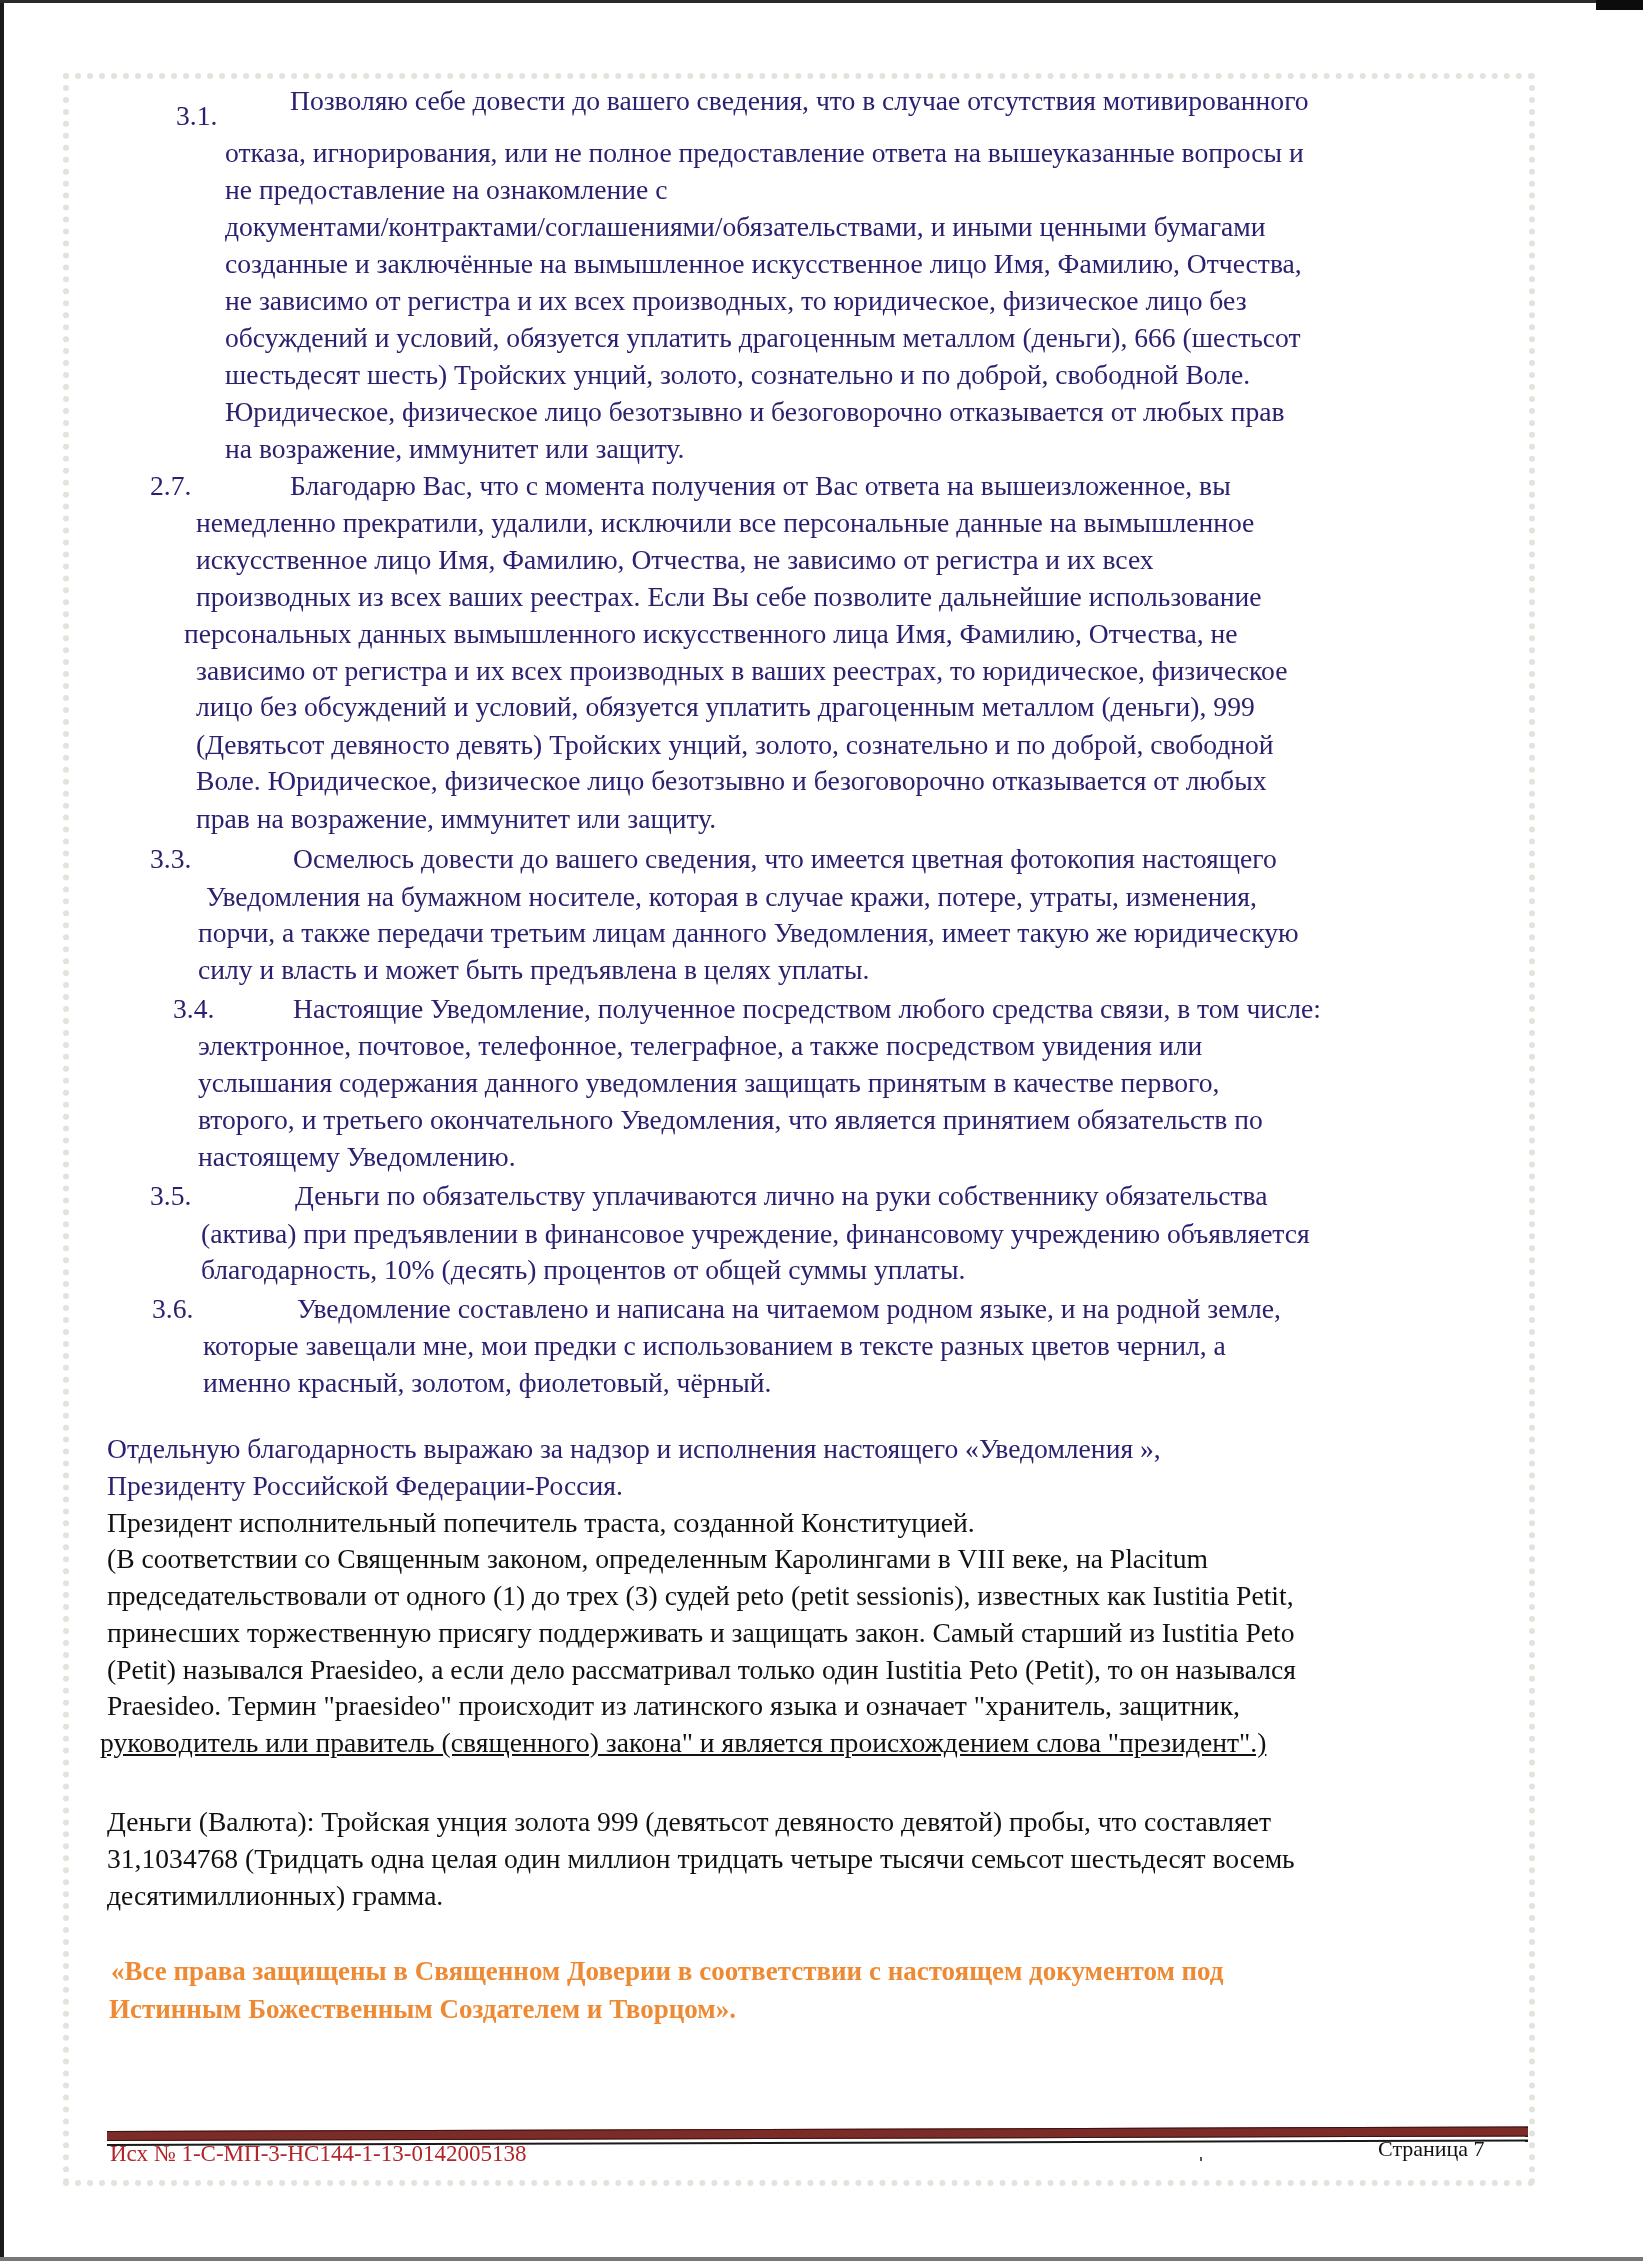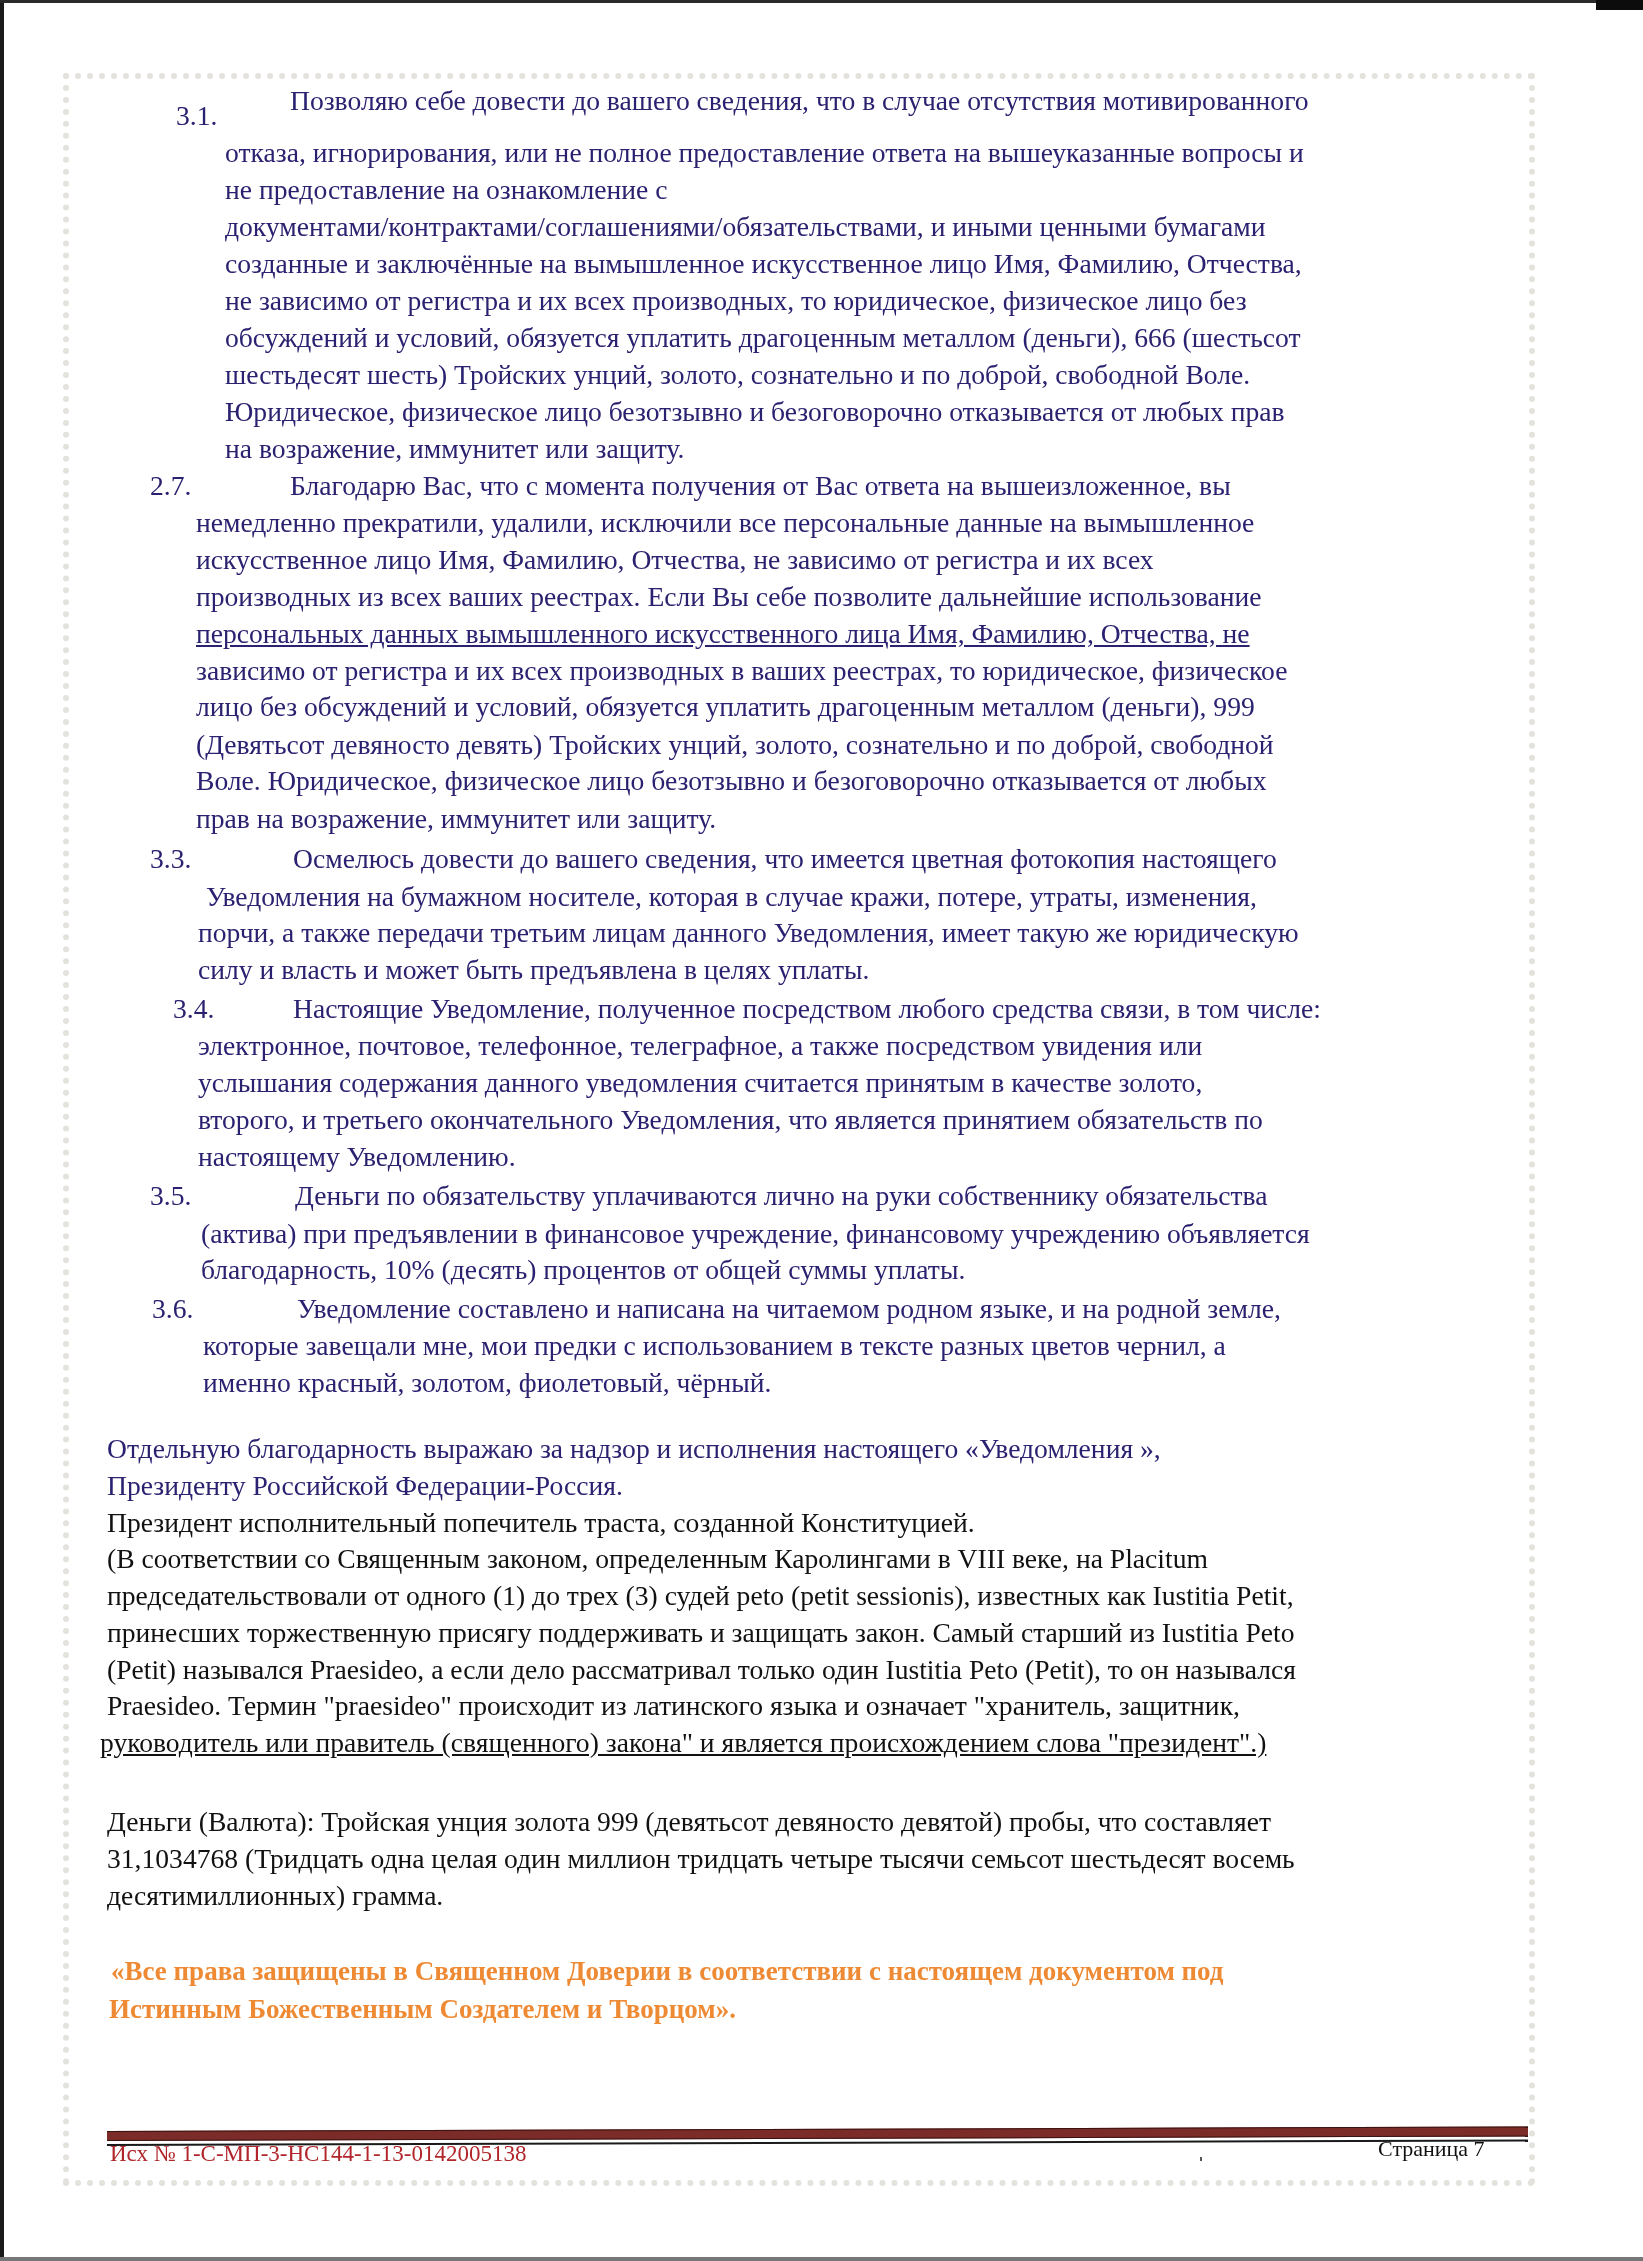--- a/index.html
+++ b/index.html
@@ -63,41 +63,41 @@
     <span class="line" style="left:225px;top:393px;">Юридическое, физическое лицо безотзывно и безоговорочно отказывается от любых прав</span>
     <span class="line" style="left:225px;top:430px;">на возражение, иммунитет или защиту.</span>
   </div>
 
   <div class="item violet" style="left:0;top:0;">
     <span class="num" style="left:150px;top:467px;">2.7.</span>
     <span class="line" style="left:290px;top:467px;">Благодарю Вас, что с момента получения от Вас ответа на вышеизложенное, вы</span>
     <span class="line" style="left:196px;top:504px;">немедленно прекратили,  удалили, исключили все персональные данные на вымышленное</span>
     <span class="line" style="left:196px;top:541px;">искусственное  лицо Имя, Фамилию, Отчества, не зависимо от регистра и их всех</span>
     <span class="line" style="left:196px;top:578px;">производных из всех ваших реестрах. Если Вы себе позволите дальнейшие использование</span>
-    <span class="line" style="left:196px;top:615px;text-decoration:underline;">персональных данных вымышленного искусственного  лица Имя, Фамилию, Отчества, не</span>
+    <span class="line" style="left:184px;top:615px;">персональных данных вымышленного искусственного  лица Имя, Фамилию, Отчества, не</span>
     <span class="line" style="left:196px;top:652px;">зависимо от регистра и их всех производных в ваших реестрах, то юридическое, физическое</span>
     <span class="line" style="left:196px;top:688px;">лицо без обсуждений и условий, обязуется уплатить драгоценным металлом (деньги),  999</span>
     <span class="line" style="left:196px;top:726px;">(Девятьсот девяносто девять) Тройских унций, золото, сознательно и по доброй, свободной</span>
     <span class="line" style="left:196px;top:762px;">Воле. Юридическое, физическое лицо безотзывно и безоговорочно отказывается от любых</span>
     <span class="line" style="left:196px;top:800px;">прав на возражение, иммунитет или защиту.</span>
   </div>
 
   <div class="item violet" style="left:0;top:0;">
     <span class="num" style="left:150px;top:840px;">3.3.</span>
     <span class="line" style="left:293px;top:840px;">Осмелюсь довести до вашего сведения, что имеется цветная фотокопия настоящего</span>
     <span class="line" style="left:206px;top:878px;">Уведомления на бумажном носителе, которая в случае кражи, потере, утраты, изменения,</span>
     <span class="line" style="left:198px;top:914px;">порчи, а также передачи третьим лицам данного Уведомления, имеет такую же юридическую</span>
     <span class="line" style="left:198px;top:951px;">силу и власть и может быть предъявлена в целях уплаты.</span>
   </div>
 
   <div class="item violet" style="left:0;top:0;">
     <span class="num" style="left:144px;top:990px;margin-left:29px;">3.4.</span>
     <span class="line" style="left:293px;top:990px;">Настоящие Уведомление, полученное посредством любого средства связи, в том числе:</span>
     <span class="line" style="left:198px;top:1027px;">электронное, почтовое, телефонное, телеграфное, а также посредством увидения или</span>
-    <span class="line" style="left:198px;top:1064px;">услышания содержания данного уведомления считается принятым в качестве золото,</span>
+    <span class="line" style="left:198px;top:1064px;">услышания содержания данного уведомления защищать принятым в качестве первого,</span>
     <span class="line" style="left:198px;top:1101px;">второго, и третьего окончательного Уведомления, что является принятием обязательств по</span>
     <span class="line" style="left:198px;top:1138px;">настоящему Уведомлению.</span>
   </div>
 
   <div class="item violet" style="left:0;top:0;">
     <span class="num" style="left:150px;top:1177px;">3.5.</span>
     <span class="line" style="left:295px;top:1177px;">Деньги по обязательству уплачиваются лично на руки собственнику обязательства</span>
     <span class="line" style="left:201px;top:1215px;text-align:right;">(актива) при предъявлении в финансовое учреждение, финансовому учреждению объявляется</span>
     <span class="line" style="left:201px;top:1251px;">благодарность, 10% (десять) процентов от общей суммы уплаты.</span>
   </div>

